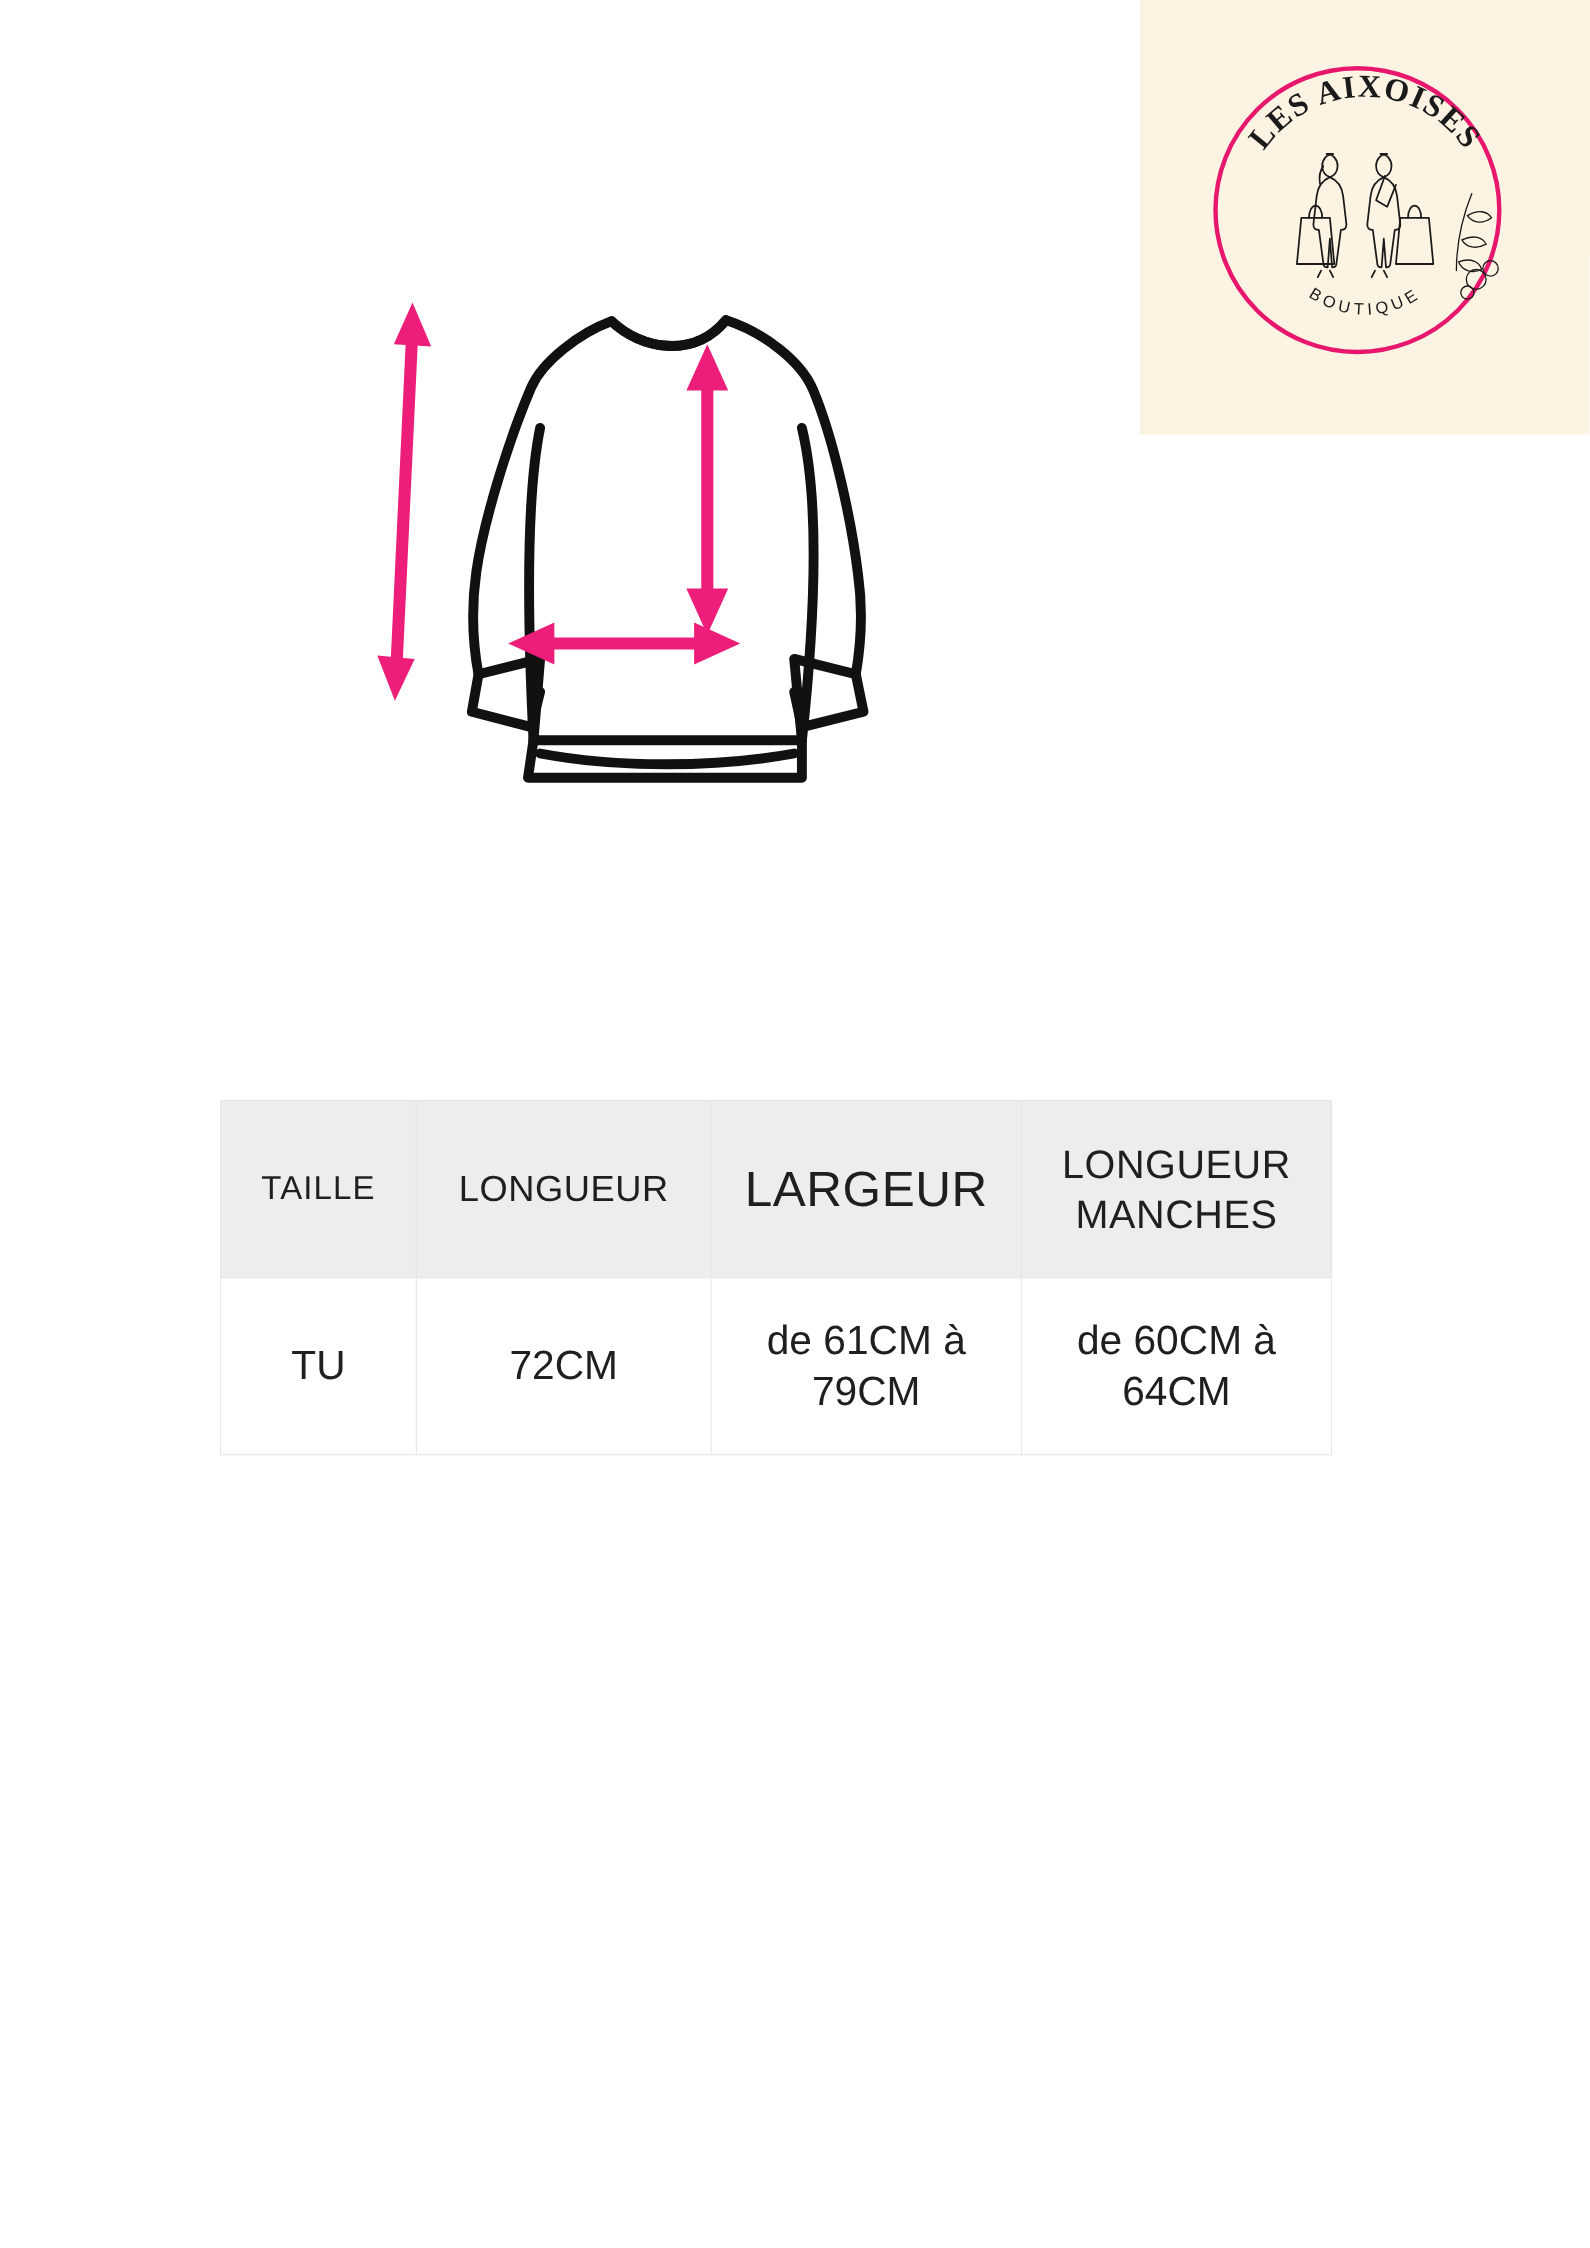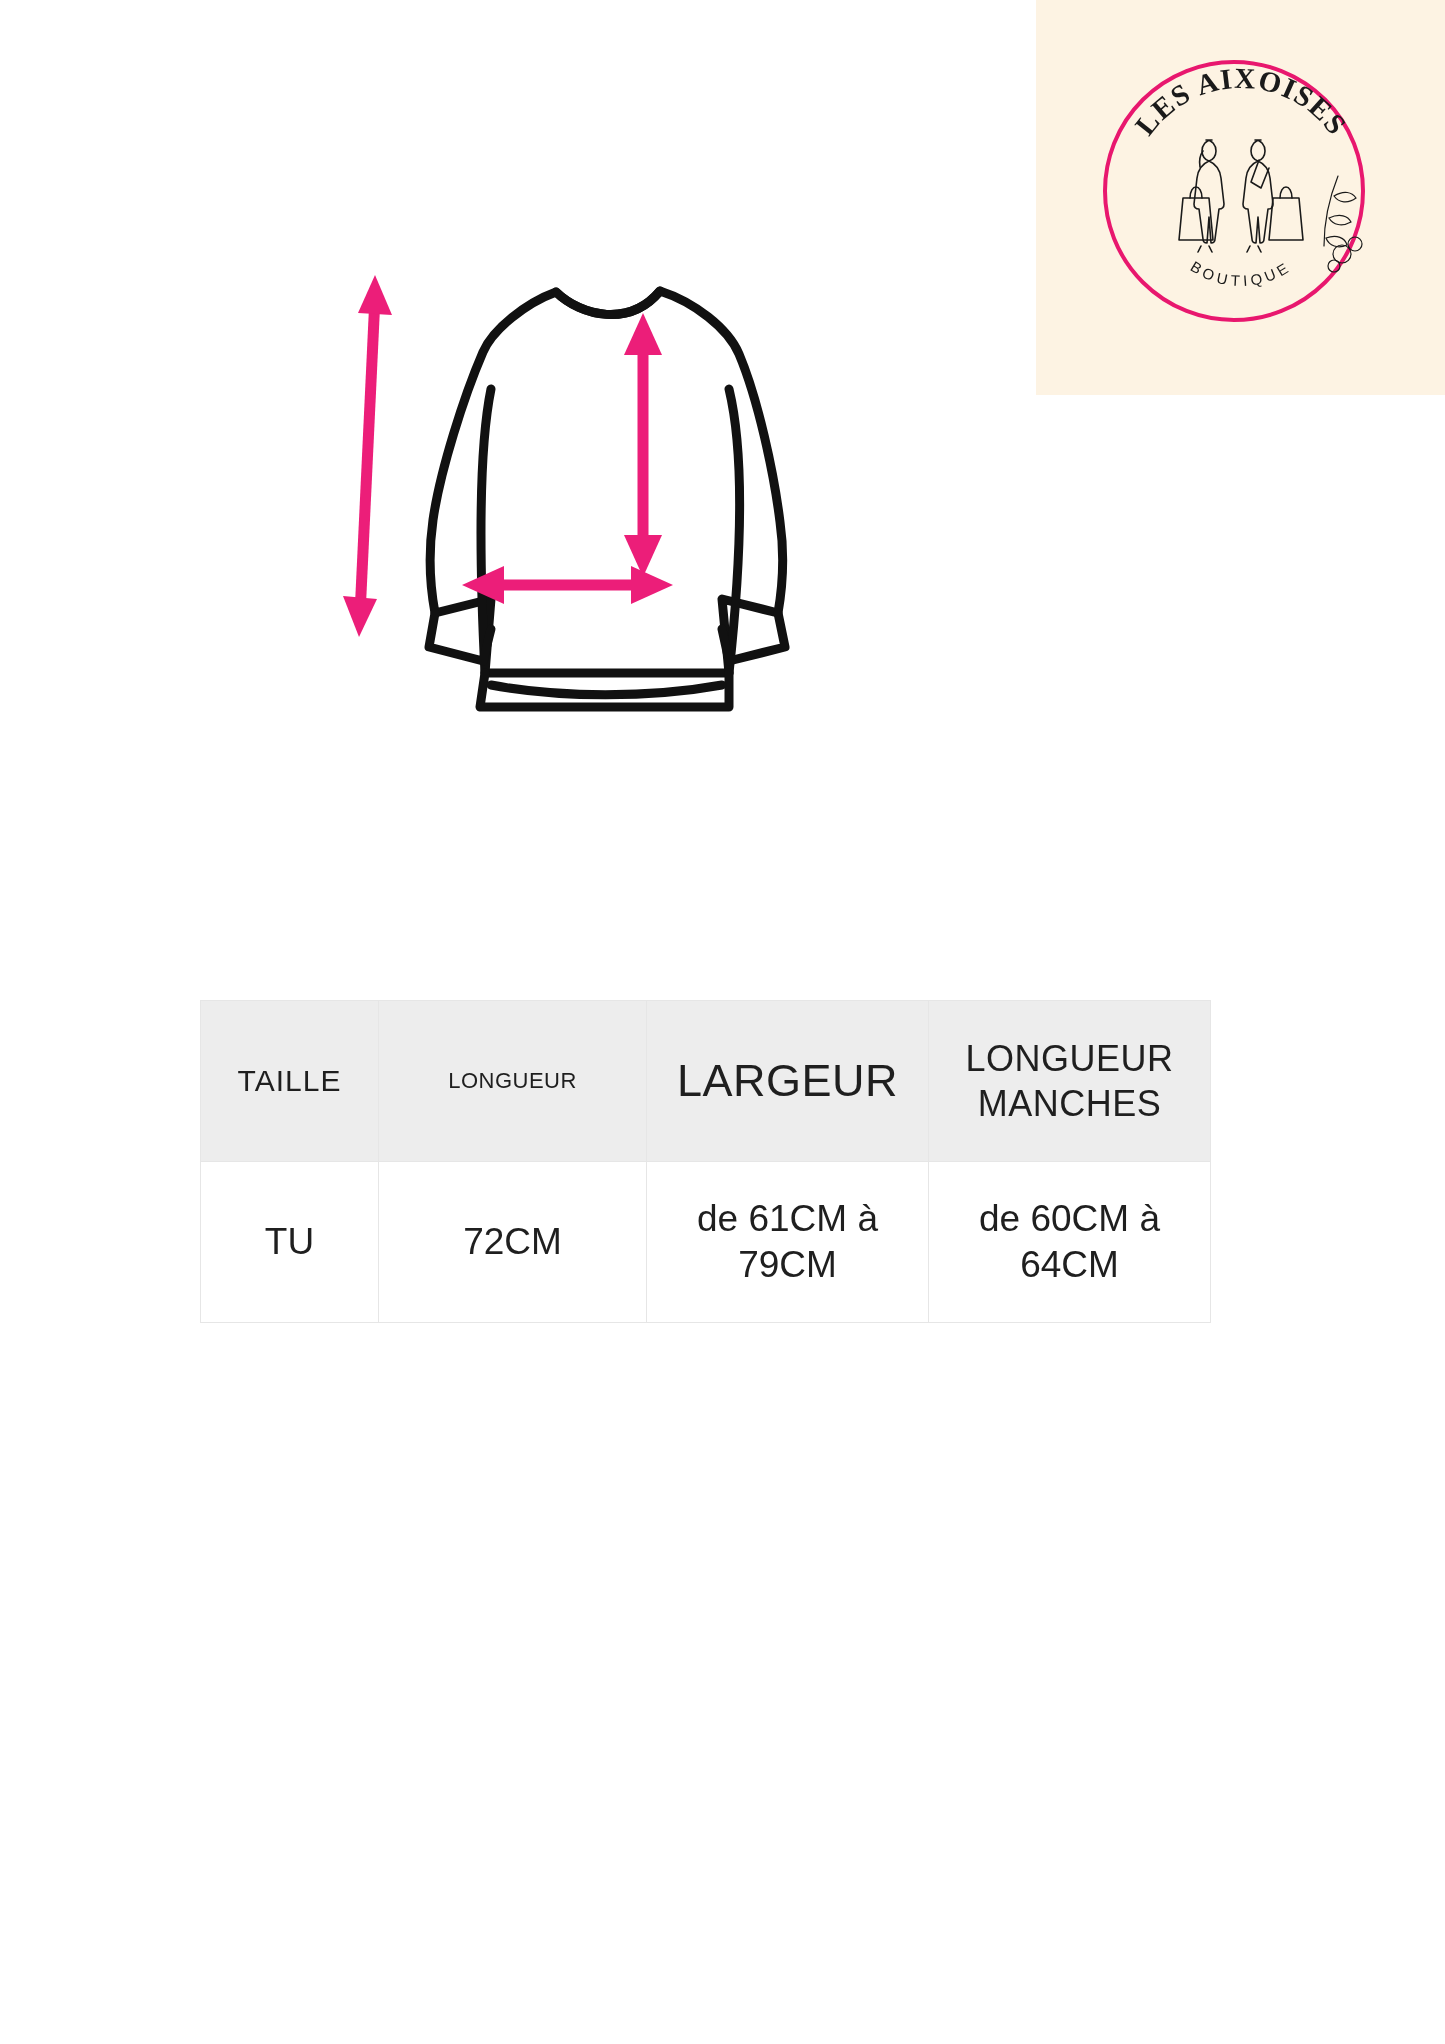--- a/index.html
+++ b/index.html
@@ -77,21 +77,21 @@
   }
   .size-table thead th {
     background: #ededed;
     height: 140px;
   }
   .size-table tbody td {
     background: #ffffff;
     height: 140px;
   }
   .th-taille { font-size: 30px; letter-spacing: 1px; }
-  .th-long   { font-size: 22px; letter-spacing: 0.5px; }
+  .th-long   { font-size: 33px; letter-spacing: 0.5px; }
   .th-larg   { font-size: 45px; letter-spacing: 0.5px; }
   .th-manches{ font-size: 36px; letter-spacing: 0.5px; line-height: 1.25; }
 
   .td-taille { font-size: 37px; margin-top: 48px; }
   .td-long   { font-size: 37px; margin-top: 40px; }
   .td-larg   { font-size: 37px; line-height: 1.25; }
   .td-manches{ font-size: 37px; line-height: 1.25; }
 
   col.c1 { width: 178px; }
   col.c2 { width: 268px; }

